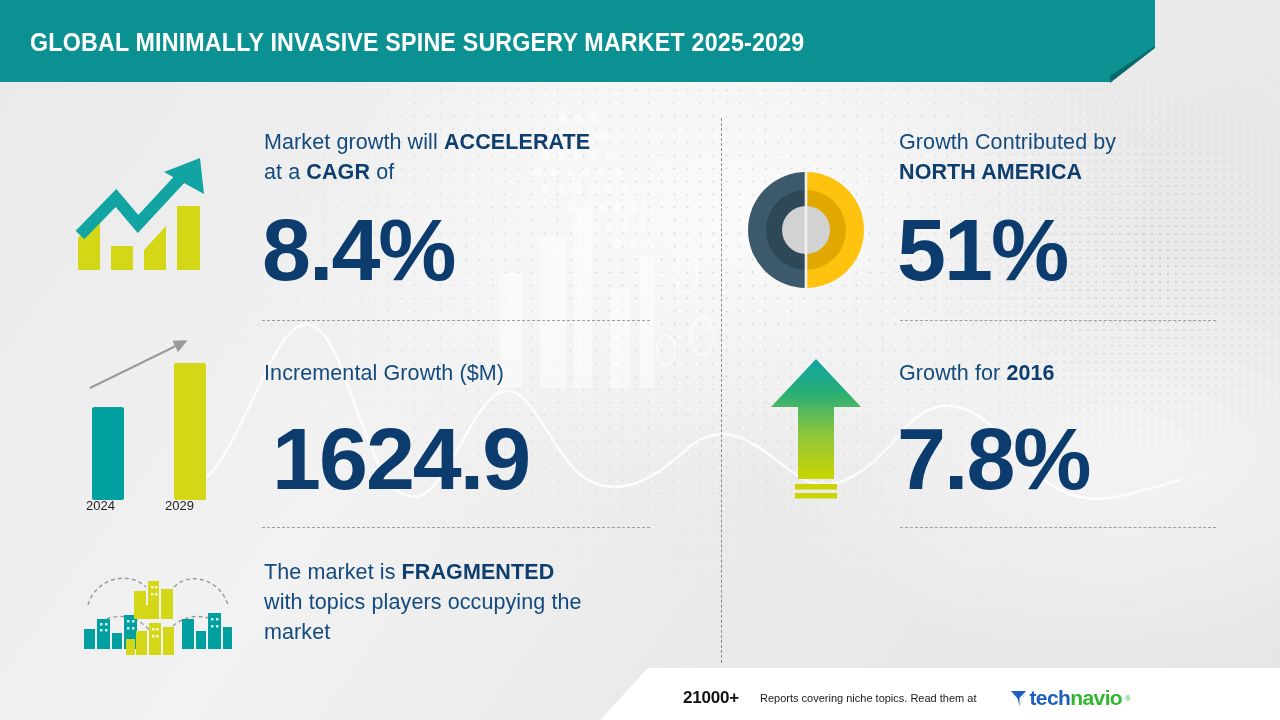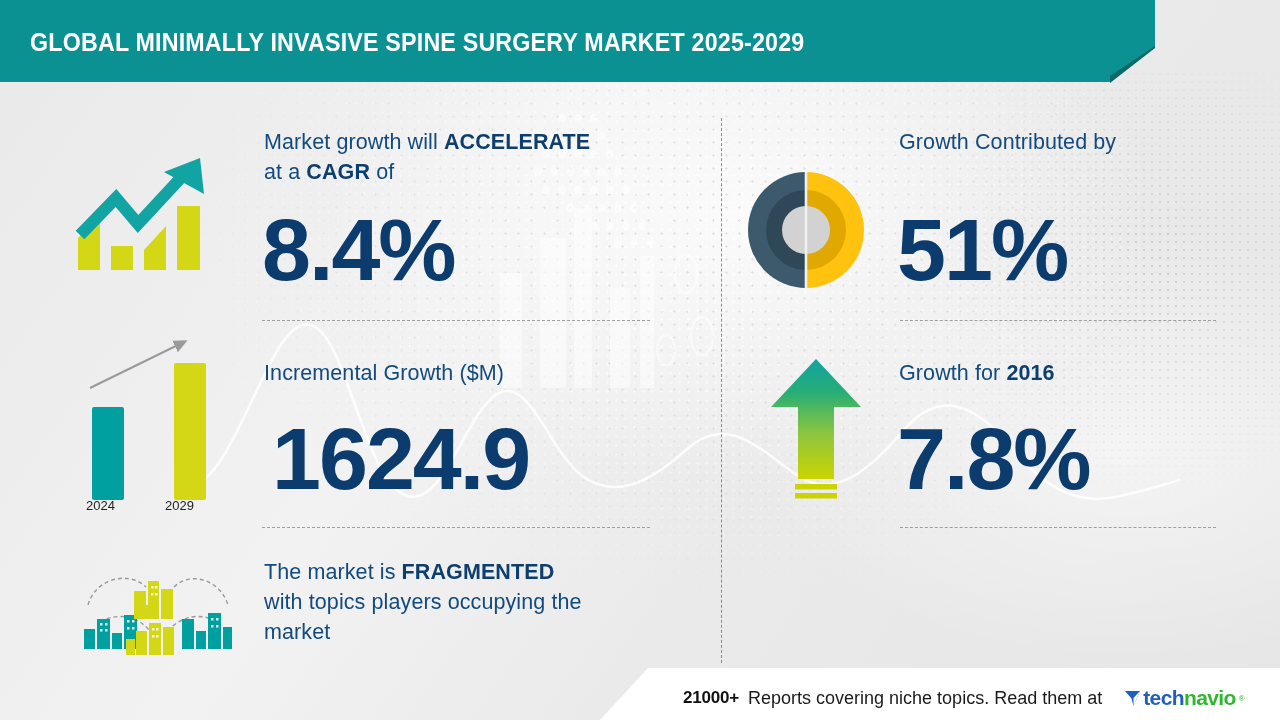--- a/index.html
+++ b/index.html
@@ -103,24 +103,24 @@
   #g25-val    { position:absolute; left:897px; top:415px; font-size:88px; }
 
   
   #footer-panel {
     position:absolute; left:600px; top:668px; width:680px; height:52px;
     background:#ffffff;
     clip-path: polygon(48px 0, 680px 0, 680px 52px, 0 52px);
   }
   #footer-row {
     position:absolute; left:683px; top:686px; height:24px;
-    display:flex; align-items:center; gap:9px;
+    display:flex; align-items:center; gap:21px;
   }
   #footer-count { font-size:17px; font-weight:bold; color:#111; letter-spacing:-.2px; }
-  #footer-text  { font-size:18px; color:#1a1a1a; }
+  #footer-text  { font-size:11px; color:#1a1a1a; }
   #logo { display:flex; align-items:center; gap:2px; margin-left:13px; }
   #logo-word { font-size:21px; font-weight:bold; letter-spacing:-.6px; }
   .lw-blue { color:#1f5fbf; }
   .lw-green { color:#2fb82f; }
   #logo-tm { font-size:8px; color:#2fb82f; vertical-align:super; margin-left:1px; }
 
   
   .icon { position:absolute; }
   #icon-growth { left:70px; top:150px; width:170px; height:150px; }
   #icon-bars   { left:76px; top:330px; width:160px; height:190px; }
@@ -312,20 +312,21 @@
   <path d="M62,4 A58,58 0 0,0 62,120 Z" fill="#3d5a6c"></path>
   <path d="M62,4 A58,58 0 0,1 62,120 Z" fill="#ffc20e"></path>
   <path d="M62,22 A40,40 0 0,0 62,102 Z" fill="#2f4858"></path>
   <path d="M62,22 A40,40 0 0,1 62,102 Z" fill="#e0a800"></path>
   <circle cx="62" cy="62" r="24" fill="#d2d2d2"></circle>
   <rect x="60.7" y="4" width="2.6" height="116" fill="#f0f0f0"></rect>
 </svg>
 
 <div class="block lead" id="blk-na">
   <div>Growth Contributed by</div>
+  <div><b>NORTH AMERICA</b></div>
 </div>
 <div class="bignum" id="na-val">51%</div>
 
 <svg class="icon" id="icon-arrow" viewBox="0 0 96 152">
   <defs>
     <linearGradient id="arrGrad" x1="0" y1="0" x2="0" y2="1">
       <stop offset="0%" stop-color="#12a3a3"></stop>
       <stop offset="28%" stop-color="#27ae75"></stop>
       <stop offset="62%" stop-color="#8cc63f"></stop>
       <stop offset="100%" stop-color="#cbd400"></stop>

